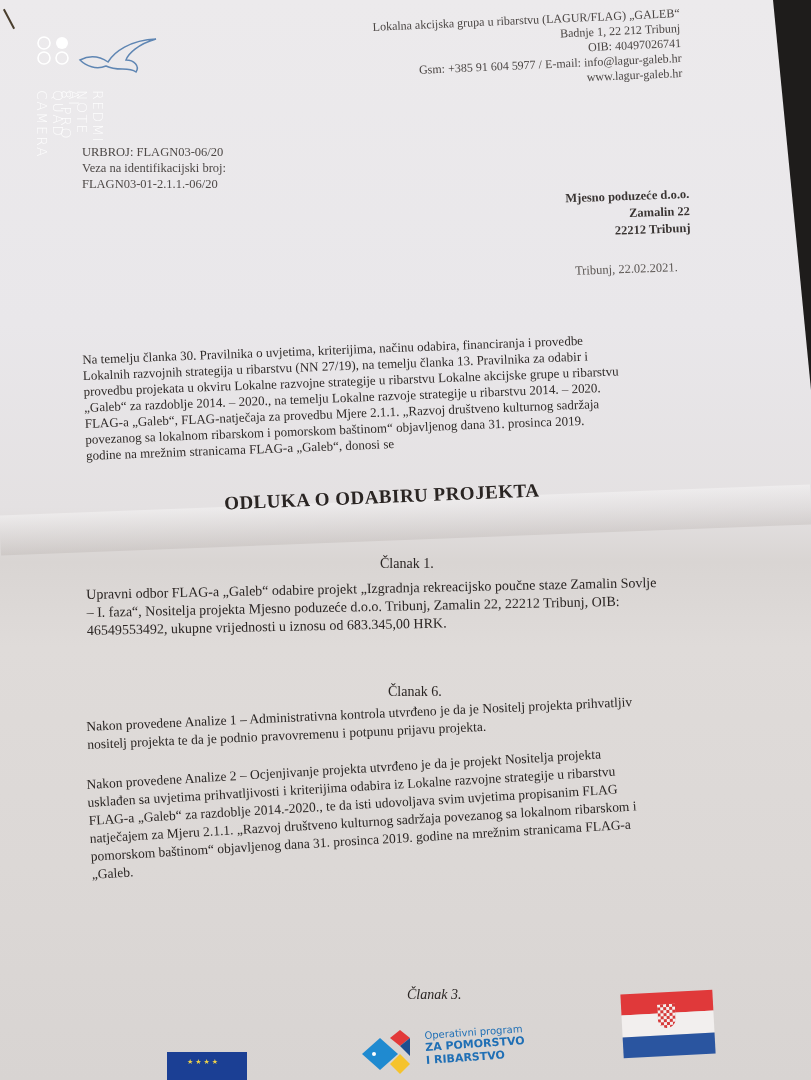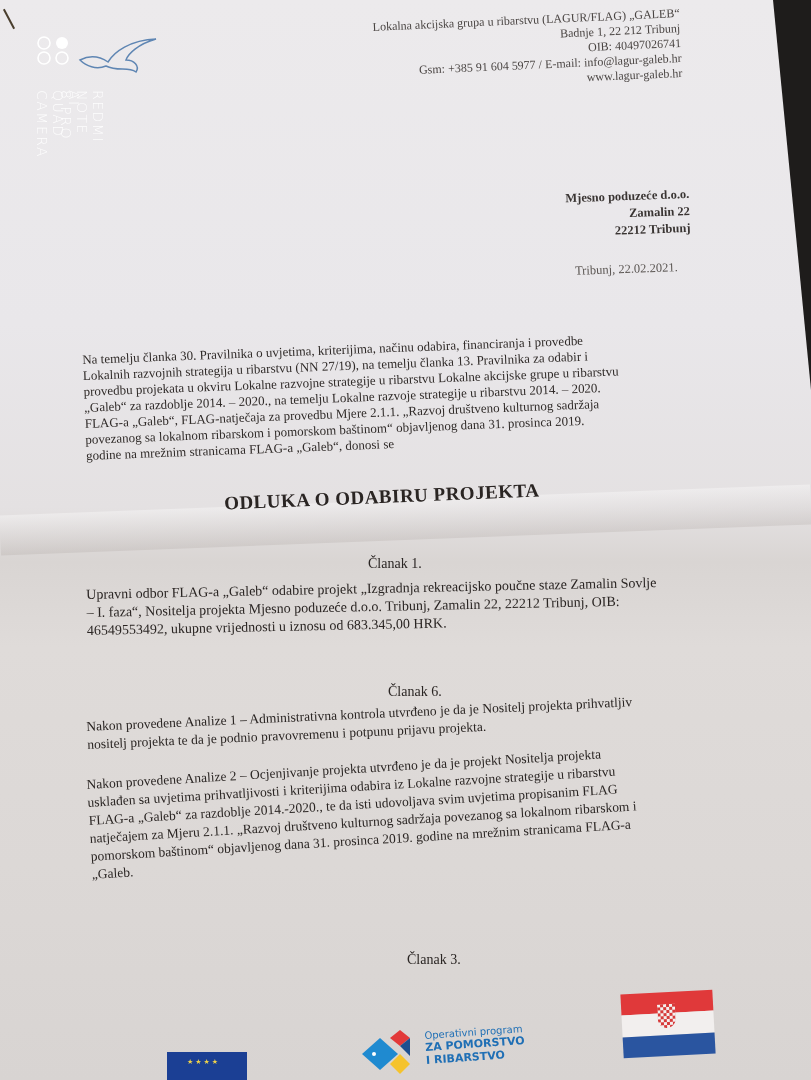--- a/index.html
+++ b/index.html
@@ -70,20 +70,25 @@
   </svg>
 
   <div class="abs hdr" style="right:132px; top:6px;">
     <div>Lokalna akcijska grupa u ribarstvu (LAGUR/FLAG) „GALEB“</div>
     <div>Badnje 1, 22 212 Tribunj</div>
     <div>OIB: 40497026741</div>
     <div>Gsm: +385 91 604 5977 / E-mail: info@lagur-galeb.hr</div>
     <div>www.lagur-galeb.hr</div>
   </div>
 
+  <div class="abs ref" style="left:82px; top:144px;">
+    <div>URBROJ: FLAGN03-06/20</div>
+    <div>Veza na identifikacijski broj:</div>
+    <div>FLAGN03-01-2.1.1.-06/20</div>
+  </div>
 
   <div class="abs recip" style="right:122px; top:186px;">
     <div>Mjesno poduzeće d.o.o.</div>
     <div>Zamalin 22</div>
     <div>22212 Tribunj</div>
   </div>
 
   <div class="abs date" style="left:575px; top:262px;">Tribunj, 22.02.2021.</div>
 
   <div class="abs para" style="left:82px; top:352px;">
@@ -91,42 +96,42 @@
     <div>Lokalnih razvojnih strategija u ribarstvu (NN 27/19), na temelju članka 13. Pravilnika za odabir i</div>
     <div>provedbu projekata u okviru Lokalne razvojne strategije u ribarstvu Lokalne akcijske grupe u ribarstvu</div>
     <div>„Galeb“ za razdoblje 2014. – 2020., na temelju Lokalne razvoje strategije u ribarstvu 2014. – 2020.</div>
     <div>FLAG-a „Galeb“, FLAG-natječaja za provedbu Mjere 2.1.1. „Razvoj društveno kulturnog sadržaja</div>
     <div>povezanog sa lokalnom ribarskom i pomorskom baštinom“ objavljenog dana 31. prosinca 2019.</div>
     <div>godine na mrežnim stranicama FLAG-a „Galeb“, donosi se</div>
   </div>
 
   <div class="abs title" style="left:224px; top:486px;">ODLUKA O ODABIRU PROJEKTA</div>
 
-  <div class="abs clanak" style="left:368px; top:556px;">Članak 1.</div>
+  <div class="abs clanak" style="left:380px; top:556px;">Članak 1.</div>
   <div class="abs body2" style="left:86px; top:586px; transform:rotate(-1.2deg); transform-origin:left top;">
     <div>Upravni odbor FLAG-a „Galeb“ odabire projekt „Izgradnja rekreacijsko  poučne staze Zamalin  Sovlje</div>
     <div>– I. faza“, Nositelja projekta Mjesno poduzeće d.o.o. Tribunj, Zamalin 22, 22212 Tribunj, OIB:</div>
     <div>46549553492, ukupne vrijednosti u iznosu od 683.345,00 HRK.</div>
   </div>
 
   <div class="abs clanak" style="left:388px; top:684px;">Članak 6.</div>
   <div class="abs body2" style="left:86px; top:718px; font-size:13.5px; transform:rotate(-2.6deg); transform-origin:left top;">
     <div>Nakon provedene Analize 1 – Administrativna kontrola utvrđeno je da je Nositelj projekta prihvatljiv</div>
     <div>nositelj projekta te da je podnio pravovremenu i potpunu prijavu projekta.</div>
   </div>
   <div class="abs body2" style="left:86px; top:776px; font-size:13.5px; transform:rotate(-3.4deg); transform-origin:left top;">
     <div>Nakon provedene Analize 2 – Ocjenjivanje projekta utvrđeno je da je projekt Nositelja projekta</div>
     <div>usklađen sa uvjetima prihvatljivosti i kriterijima odabira iz Lokalne razvojne strategije u ribarstvu</div>
     <div>FLAG-a „Galeb“ za razdoblje 2014.-2020., te da isti udovoljava svim uvjetima propisanim FLAG</div>
     <div>natječajem za Mjeru 2.1.1. „Razvoj društveno kulturnog sadržaja povezanog sa lokalnom ribarskom i</div>
     <div>pomorskom baštinom“ objavljenog dana 31. prosinca 2019. godine na mrežnim stranicama FLAG-a</div>
     <div>„Galeb.</div>
   </div>
 
-  <div class="abs clanak" style="left:407px; top:952px;">Članak 3.</div>
+  <div class="abs clanak" style="left:407px; top:987px;font-style:italic;">Članak 3.</div>
 
   <div class="eu-flag">
     <div class="eu-stars">★★★★</div>
   </div>
 
   <svg class="op-logo" width="60" height="50" viewBox="0 0 60 50">
     <polygon points="2,24 20,8 38,24 20,40" fill="#1f8ad0"></polygon>
     <polygon points="30,8 40,0 50,8 40,16" fill="#e23a3a"></polygon>
     <polygon points="30,34 40,24 50,34 40,44" fill="#f5c32c"></polygon>
     <polygon points="40,16 50,8 50,26" fill="#1d4f8f"></polygon>

